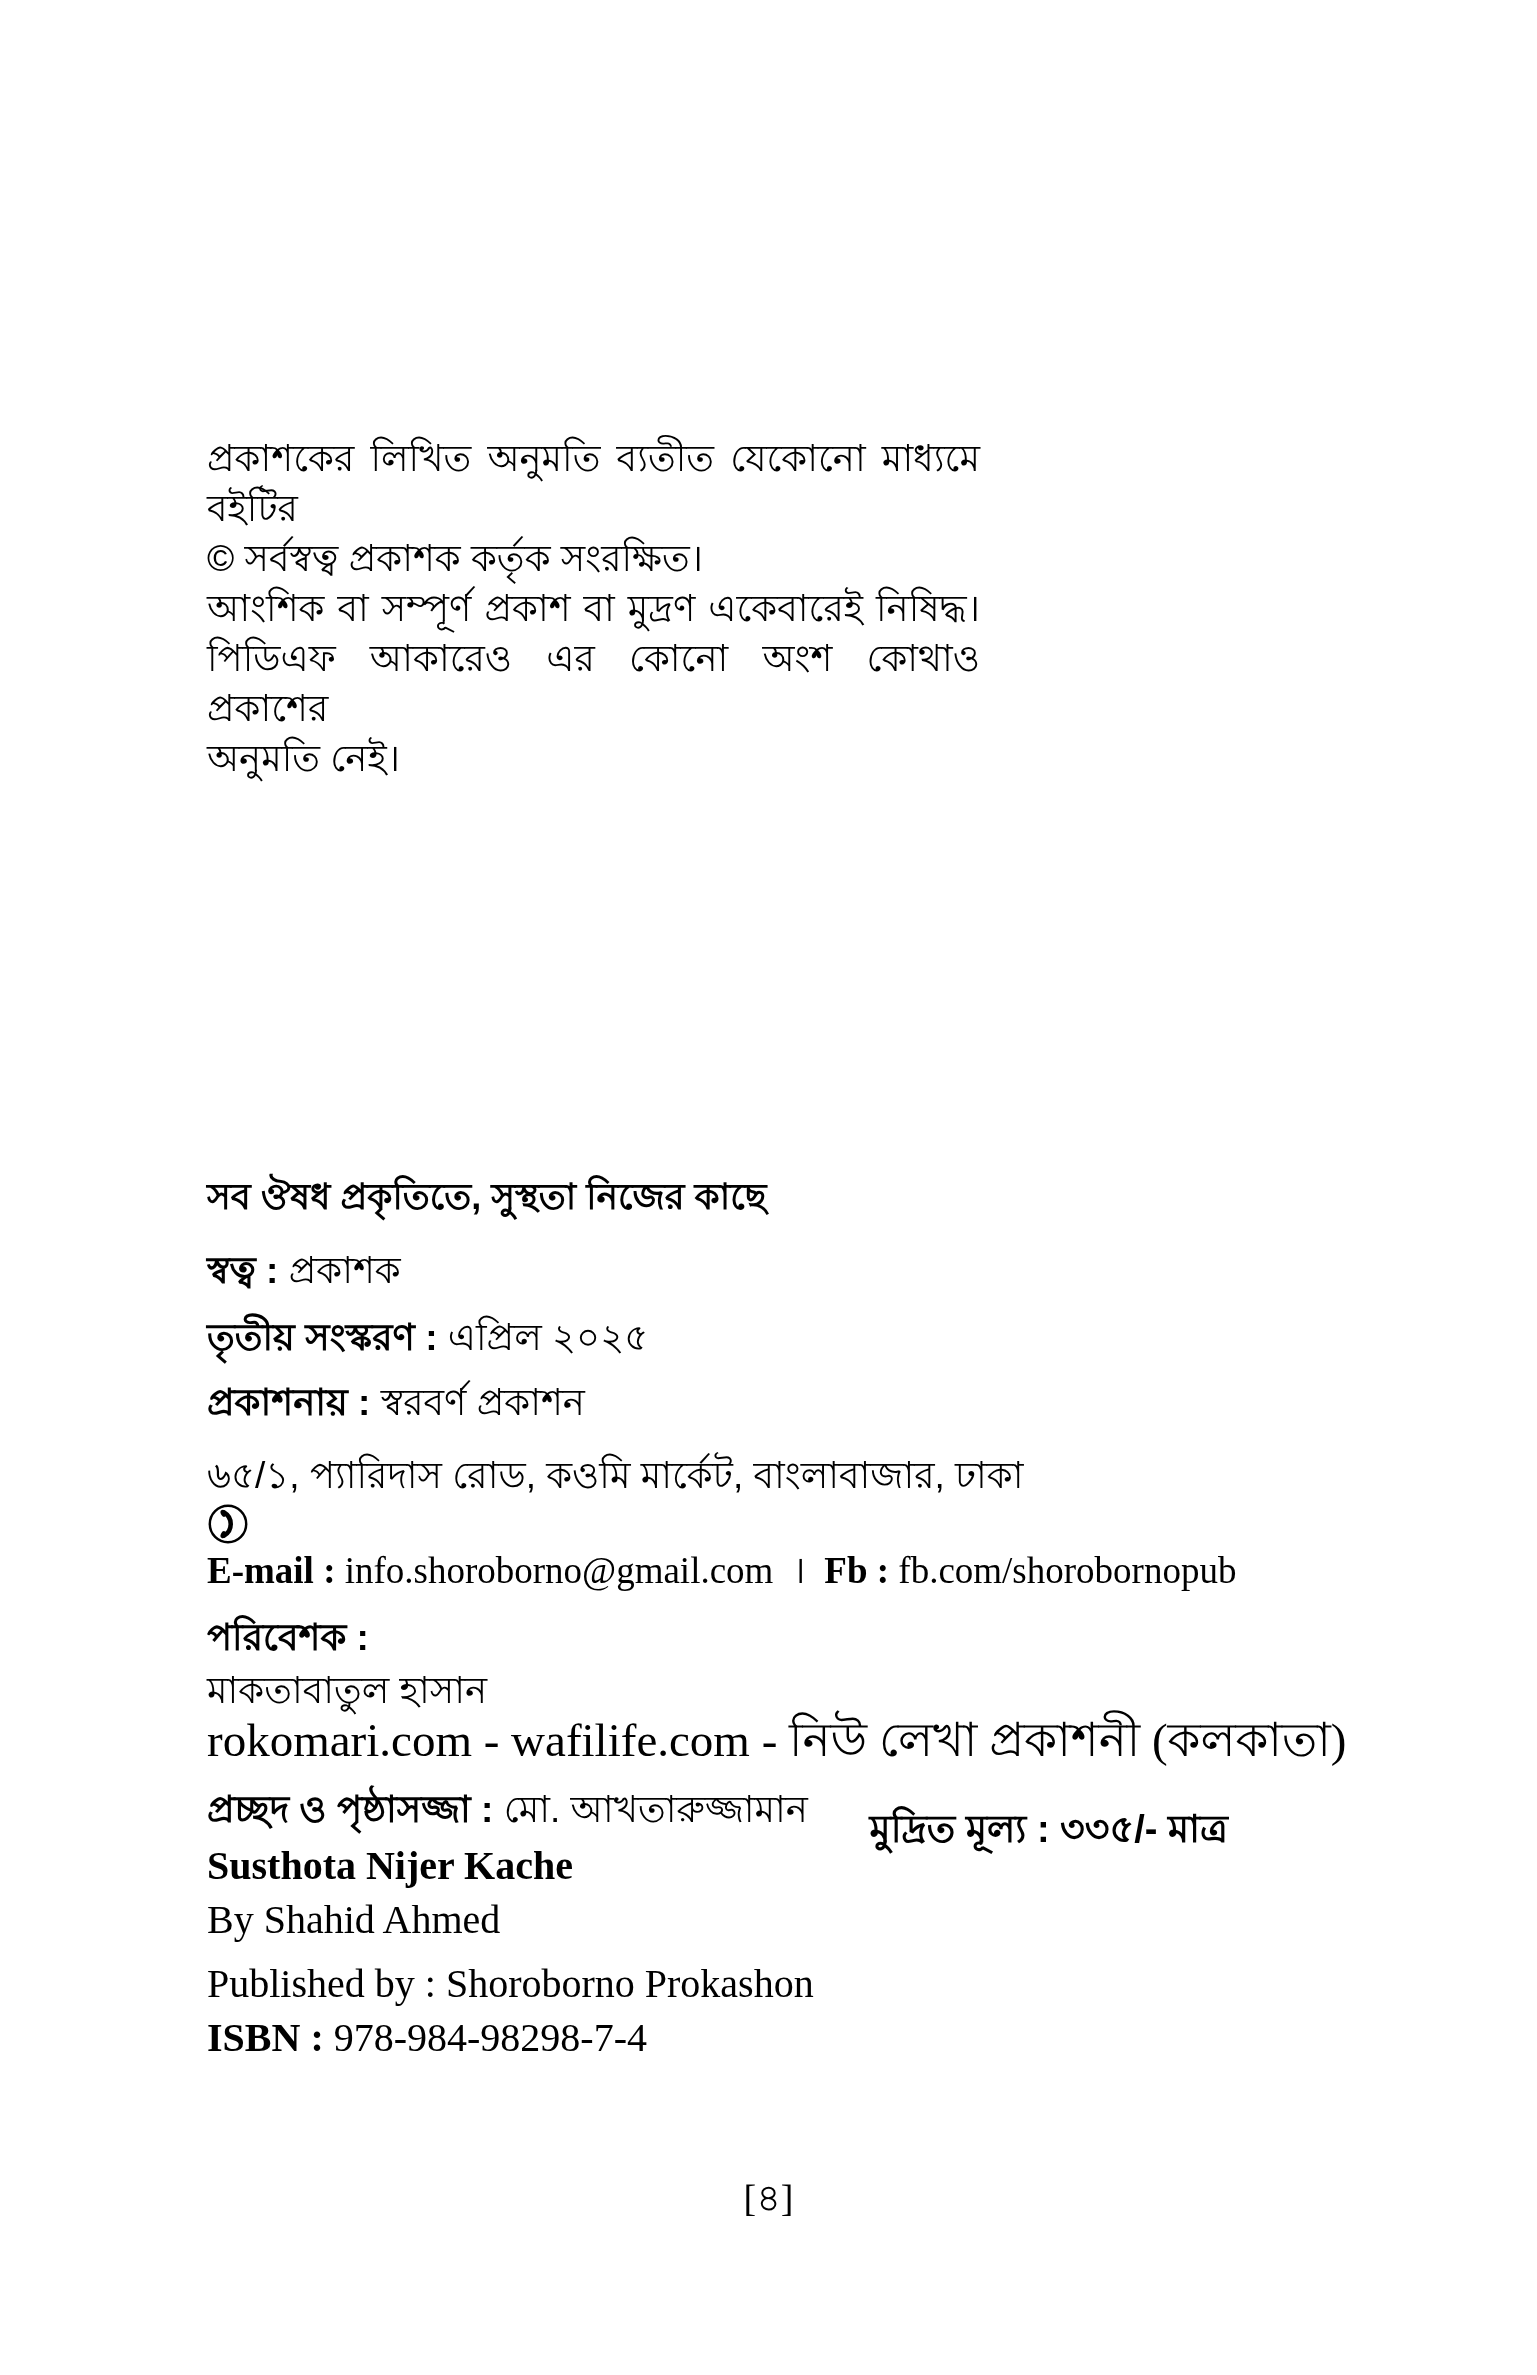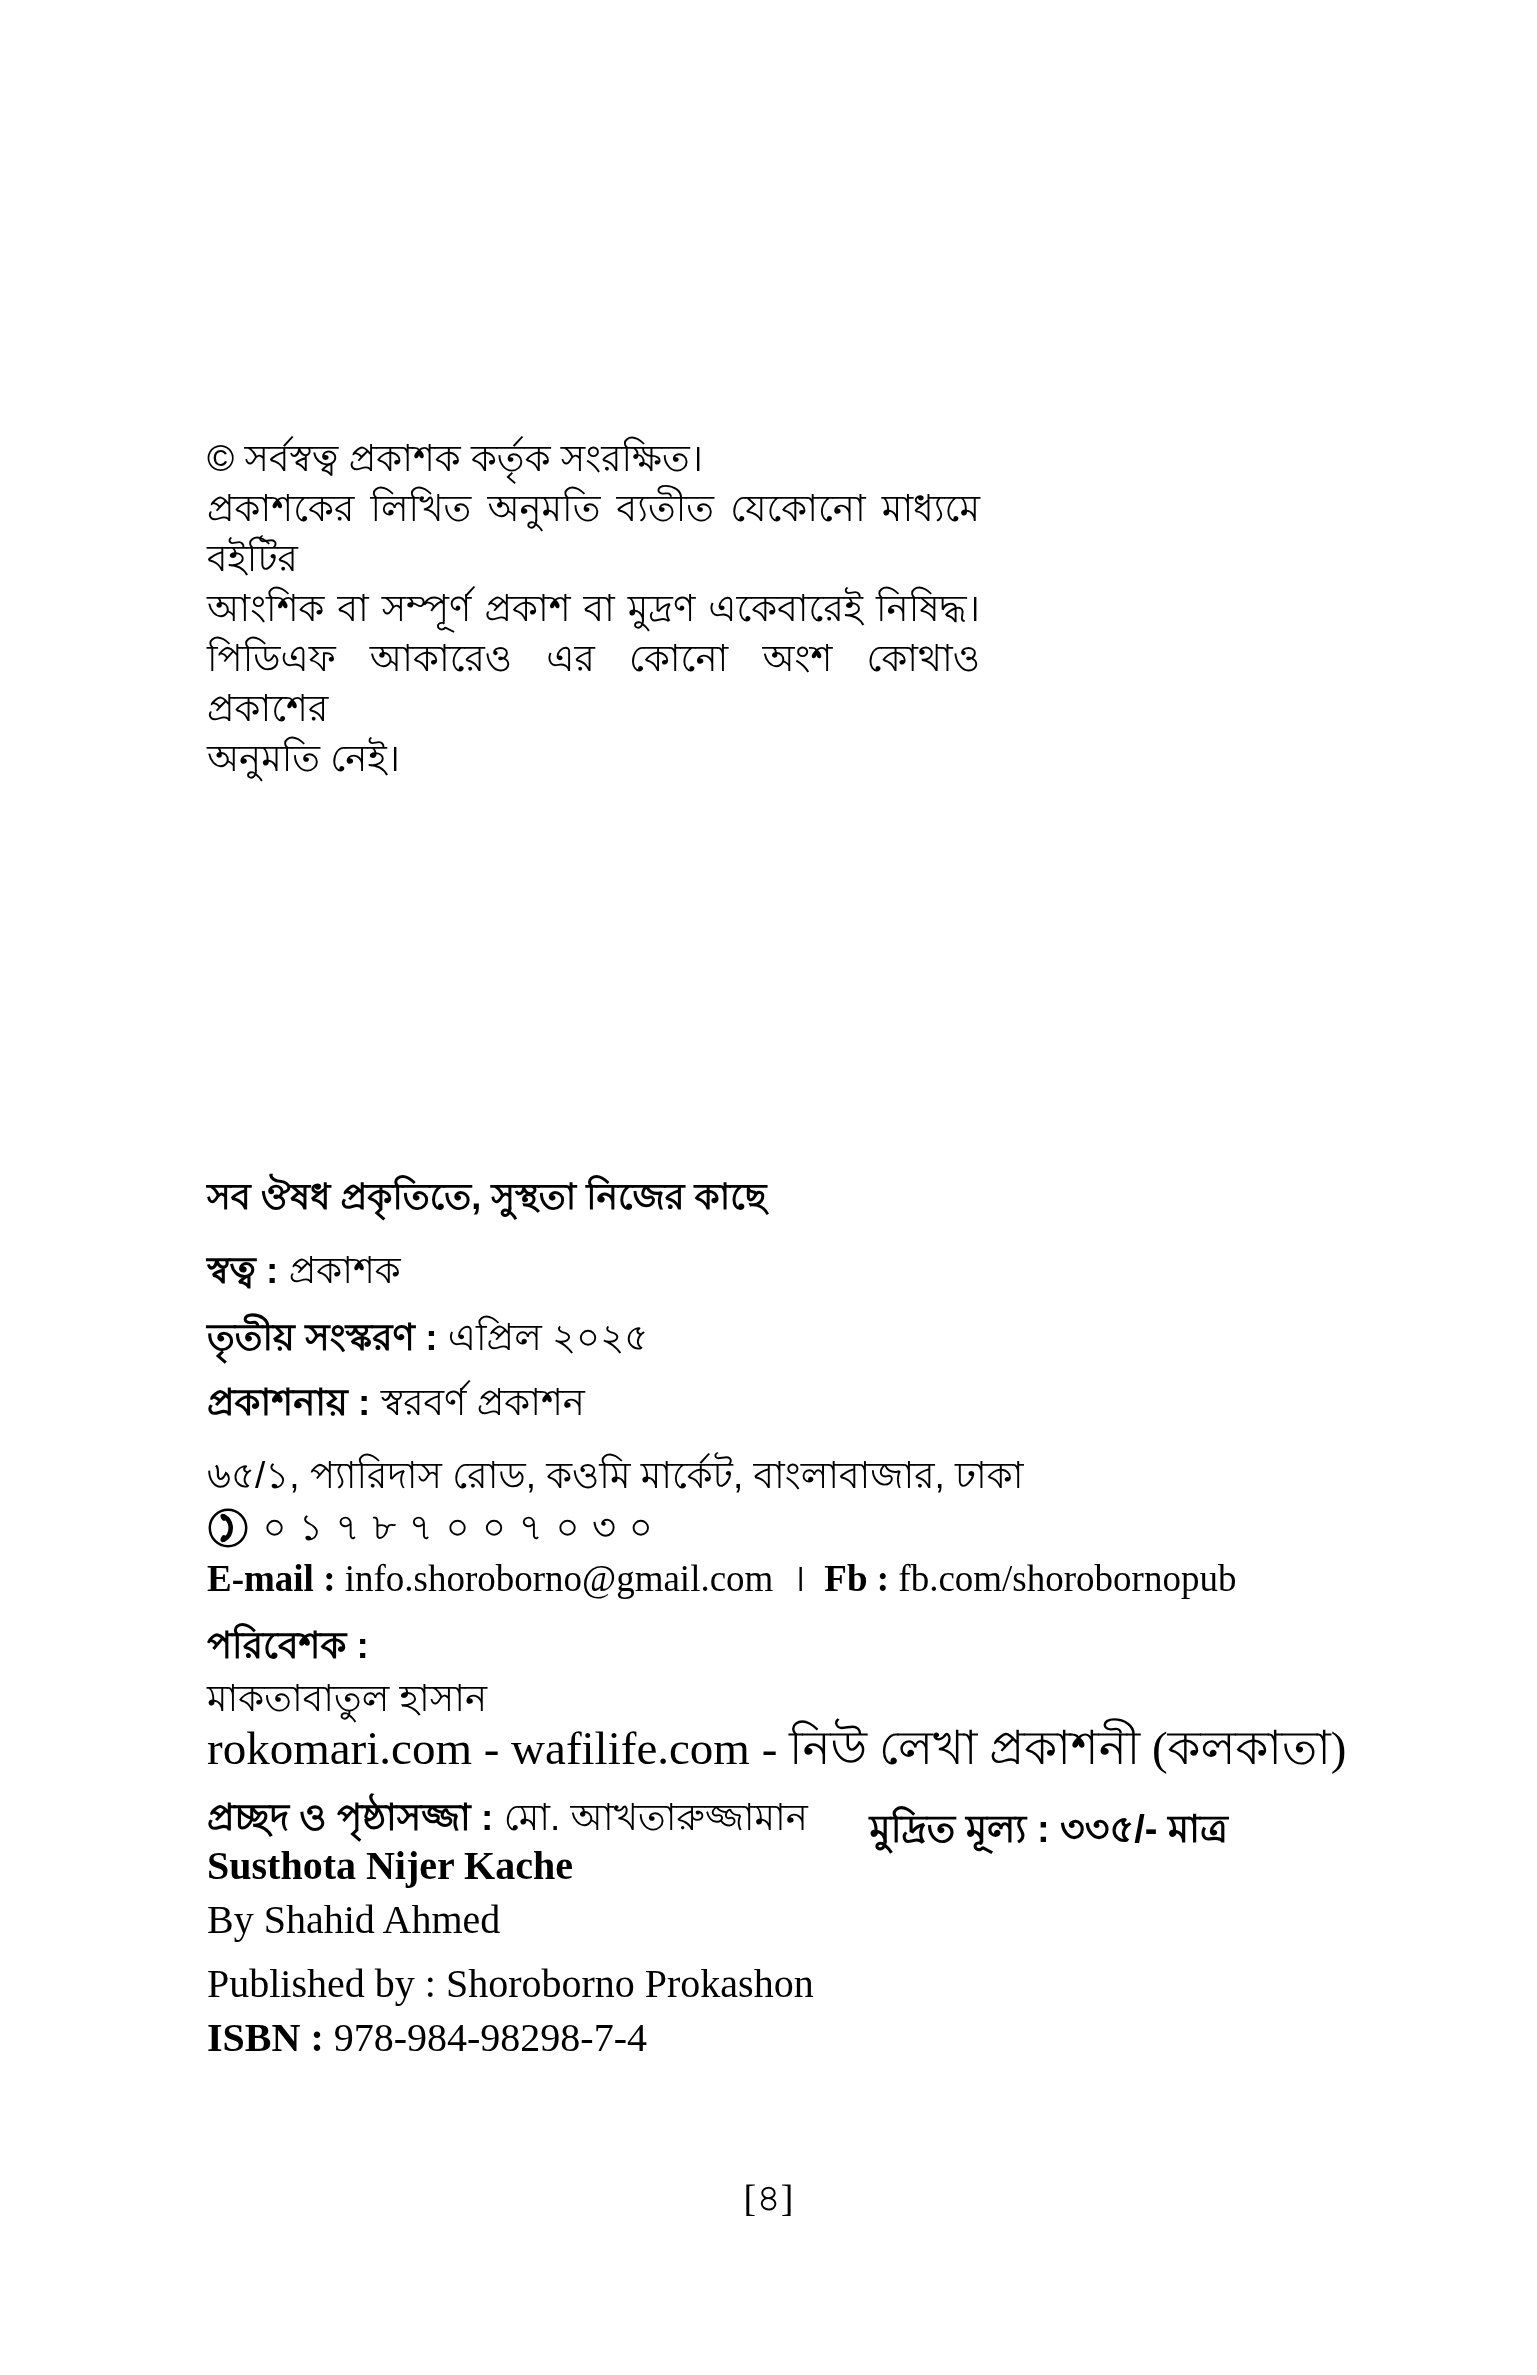--- a/index.html
+++ b/index.html
@@ -97,22 +97,22 @@
     font-size: 38px;
     line-height: 50px;
   }
 </style>
 </head>
 <body>
 
 <div class="page">
 
   <div class="copyright-block bn">
+    <div class="copyright-line justified">প্রকাশকের লিখিত অনুমতি ব্যতীত যেকোনো মাধ্যমে বইটির</div>
     <div class="copyright-line">© সর্বস্বত্ব প্রকাশক কর্তৃক সংরক্ষিত।</div>
-    <div class="copyright-line justified">প্রকাশকের লিখিত অনুমতি ব্যতীত যেকোনো মাধ্যমে বইটির</div>
     <div class="copyright-line justified">আংশিক বা সম্পূর্ণ প্রকাশ বা মুদ্রণ একেবারেই নিষিদ্ধ।</div>
     <div class="copyright-line justified">পিডিএফ আকারেও এর কোনো অংশ কোথাও প্রকাশের</div>
     <div class="copyright-line">অনুমতি নেই।</div>
   </div>
 
   <div class="main-block bn">
     <div class="line book-title">সব ঔষধ প্রকৃতিতে, সুস্থতা নিজের কাছে</div>
 
     <div class="line row-rights">
       <span class="lbl">স্বত্ব :</span>
@@ -133,21 +133,20 @@
 
     <div class="line phone-line">
       <span class="phone-icon-wrap">
         <svg width="42" height="42" viewBox="0 0 24 24" aria-hidden="true">
           <circle cx="12" cy="12" r="10.4" fill="none" stroke="#000000" stroke-width="1.4"></circle>
           <path d="M9.8 5.4 C14.8 8.3 14.8 15.7 9.8 18.6" fill="none" stroke="#000000" stroke-width="2.6" stroke-linecap="round"></path>
           <ellipse cx="9.4" cy="5.9" rx="1.5" ry="2.1" fill="#000000" transform="rotate(-28 9.4 5.9)"></ellipse>
           <ellipse cx="9.4" cy="18.1" rx="1.5" ry="2.1" fill="#000000" transform="rotate(28 9.4 18.1)"></ellipse>
         </svg>
       </span>
-      <span class="phone-number">০১৭৮৭০০৭০৩০</span>
     </div>
 
     <div class="line email-line">
       <span class="lbl">E-mail :</span>
       <span>info.shoroborno@gmail.com</span>
       <span class="contact-sep">।</span>
       <span class="lbl">Fb :</span>
       <span>fb.com/shorobornopub</span>
     </div>
 

